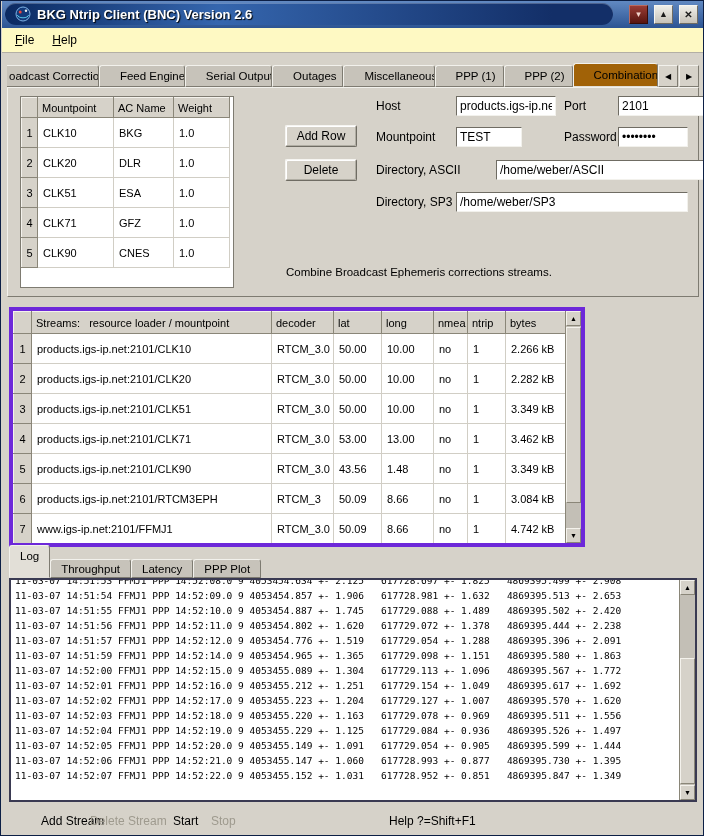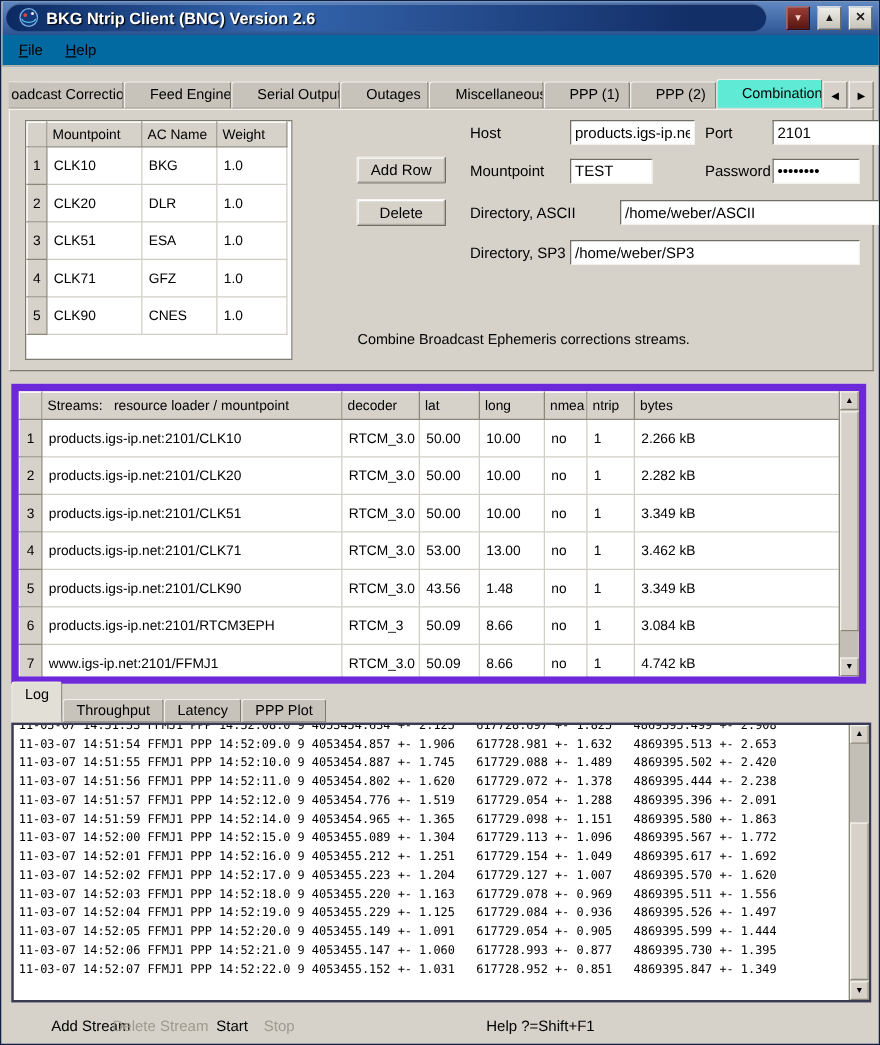--- a/index.html
+++ b/index.html
@@ -18,32 +18,32 @@
   .app-icon { width:16px; height:16px; flex:0 0 16px; }
   .title-text { color:#fff; font-weight:bold; font-size:13px; white-space:nowrap; text-shadow:1px 1px 1px #000; }
   .win-buttons { position:absolute; right:6px; top:4px; display:flex; gap:6px; }
   .win-btn { width:19px; height:19px; display:flex; align-items:center; justify-content:center;
     font-size:9px; line-height:1; background:linear-gradient(#efeee9,#c6c2b8);
     border:1px solid; border-color:#f6f5f1 #6f6c63 #6f6c63 #f6f5f1; color:#1a1a1a; }
   .win-btn.minimize { background:linear-gradient(#9a3c34,#571510); color:#f2d4cc; border-color:#b86a60 #380c08 #380c08 #b86a60; }
   .win-btn.close { font-weight:bold; font-size:10px; }
 
   
-  .menubar { position:absolute; left:1px; top:27px; width:702px; height:25px; background:#0369a1;
+  .menubar { position:absolute; left:1px; top:27px; width:702px; height:25px; background:#fef9c3;
     border-bottom:1px solid #b3afa5; display:flex; align-items:center; padding:0 4px; }
   .menu-item { display:inline-block; padding:3px 9px; }
   .menu-item::first-letter { text-decoration:underline; }
 
   
   .tabbar { position:absolute; left:6px; top:62px; width:692px; height:24px; display:flex; align-items:flex-end; }
   .tab { height:22px; padding:4px 20px 0; font-size:11.5px; white-space:nowrap; overflow:hidden;
     background:#c7c3ba; border:1px solid; border-color:#f2f1ec #7e7b71 #7e7b71 #f2f1ec;
     border-top-left-radius:3px; border-top-right-radius:3px; }
   .tab.clipped { padding-left:2px; border-left:none; border-top-left-radius:0; }
-  .tab.active { height:24px; padding-top:5px; background:#5eead4; border-bottom-color:#e2dfd7; position:relative; z-index:2; }
+  .tab.active { height:24px; padding-top:5px; background:#a16207; border-bottom-color:#e2dfd7; position:relative; z-index:2; }
   .tab-arrows { margin-left:auto; display:flex; gap:1px; flex:0 0 auto; }
   .tab-arrow { width:20px; height:22px; display:flex; align-items:center; justify-content:center; font-size:8px;
     background:#d6d2c9; border:1px solid; border-color:#f2f1ec #7e7b71 #7e7b71 #f2f1ec; }
 
   
   .tab-panel { position:absolute; left:6px; top:86px; width:692px; height:210px; background:#d6d2c9;
     border:1px solid; border-color:#f2f1ec #7e7b71 #7e7b71 #f2f1ec; }
 
   .grid { border-collapse:collapse; table-layout:fixed; }
   .hcell { background:#d6d2c9; border:1px solid; border-color:#f4f2ec #8a8678 #8a8678 #f4f2ec;
@@ -60,21 +60,21 @@
     box-shadow:inset -1px -1px 0 #b0ada3, inset 1px 1px 0 #fff; }
   .btn-addrow { left:277px; top:37px; }
   .btn-delete { left:277px; top:71px; }
 
   .flabel { position:absolute; font-size:12px; white-space:nowrap; }
   .field { position:absolute; height:20px; background:#fff; border:1px solid; border-color:#6f6c63 #f2f1ec #f2f1ec #6f6c63;
     font-family:"Liberation Sans", sans-serif; font-size:12px; padding:0 3px; }
   .combine-note { position:absolute; left:278px; top:178px; font-size:11.5px; white-space:nowrap; }
 
   
-  .streams { position:absolute; left:8px; top:306px; width:684px; height:240px; background:#fff; border:6px solid #6d28d9; overflow:hidden; }
+  .streams { position:absolute; left:8px; top:306px; width:576px; height:240px; background:#fff; border:4px solid #6d28d9; overflow:hidden; }
   .streams-grid { position:absolute; left:0; top:0; }
   .streams-grid .hrow th { height:22px; }
   .streams-grid .drow td { height:30px; }
 
   
   .vscroll { position:absolute; top:0; right:0; bottom:0; width:16px; background:#c3bfb6; border-left:1px solid #8a8678; }
   .vs-btn { position:absolute; left:0; width:15px; height:15px; display:flex; align-items:center; justify-content:center;
     font-size:7px; background:#d6d2c9; border:1px solid; border-color:#f4f2ec #8a8678 #8a8678 #f4f2ec; }
   .vs-btn.up { top:0; } .vs-btn.down { bottom:0; }
   .vs-thumb { position:absolute; left:0; width:15px; background:#d6d2c9;

